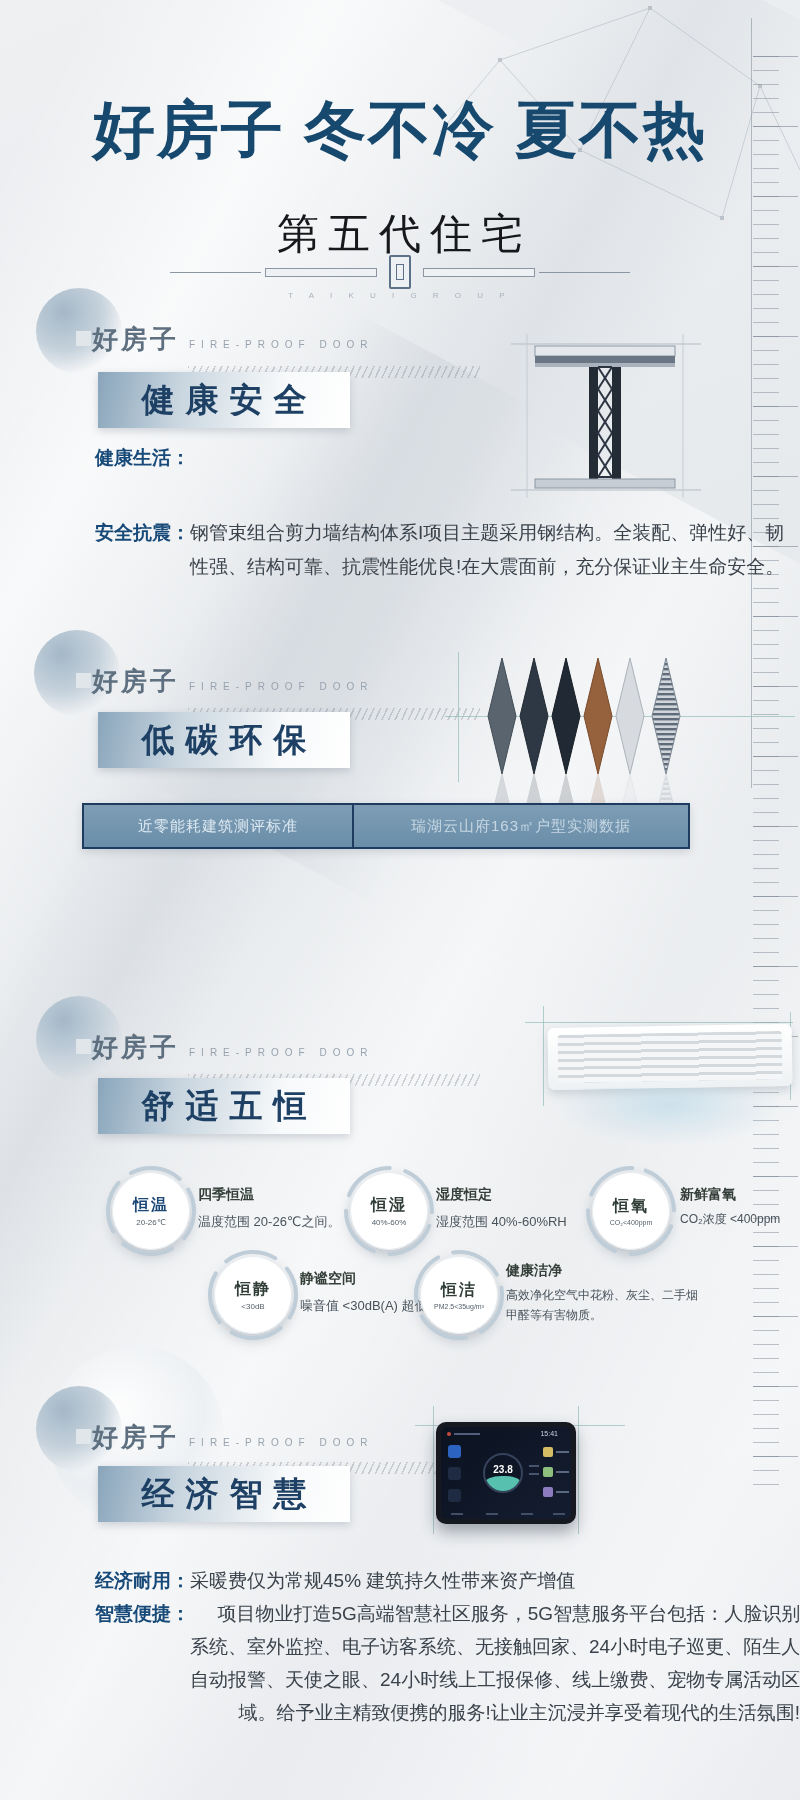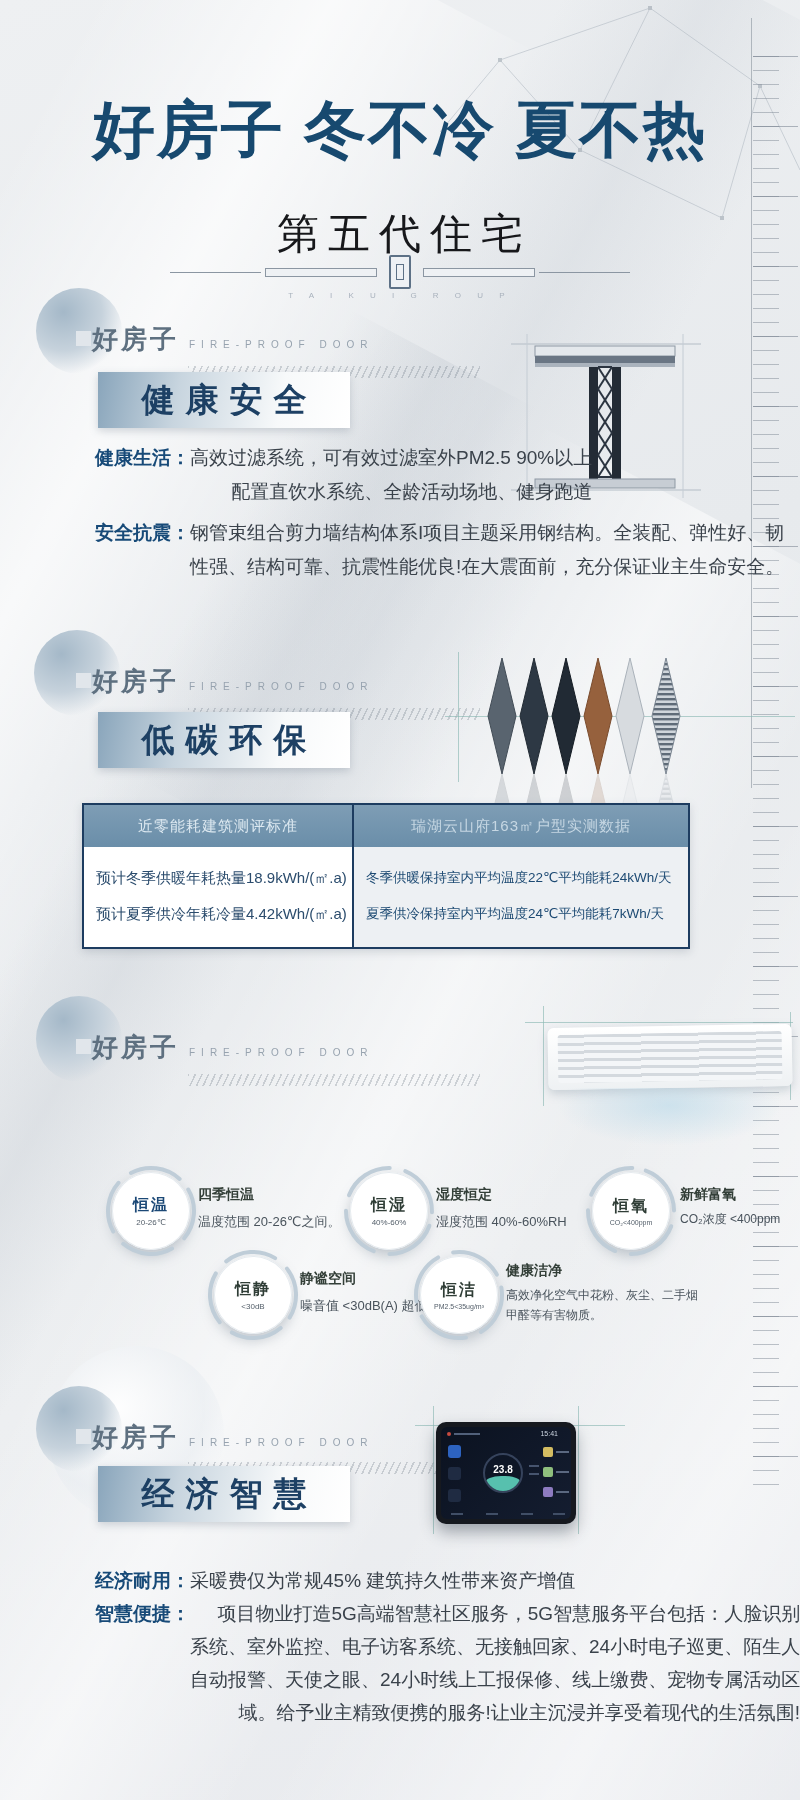--- a/index.html
+++ b/index.html
@@ -172,24 +172,20 @@
       <line x1="93" y1="125" x2="107" y2="147"></line>
         <line x1="107" y1="125" x2="93" y2="147"></line>
       <line x1="93" y1="37" x2="107" y2="37"></line>
         <line x1="93" y1="147" x2="107" y2="147"></line>
     </g>
     <rect x="30" y="149" width="140" height="9" fill="#c7cdd4" stroke="#8d98a3"></rect>
   </svg>
 
   <div class="item" style="top:441px;">
     <div class="lbl">健康生活：</div>
-    <div class="lines">
-      <div>高效过滤系统，可有效过滤室外PM2.5 90%以上</div>
-      <div>配置直饮水系统、全龄活动场地、健身跑道</div>
-    </div>
   </div>
   <div class="item" style="top:516px;">
     <div class="lbl">安全抗震：</div>
     <div class="lines">
       <div>钢管束组合剪力墙结构体系I项目主题采用钢结构。全装配、弹性好、韧</div>
       <div>性强、结构可靠、抗震性能优良!在大震面前，充分保证业主生命安全。</div>
     </div>
   </div>
 
   <div class="blob" style="left:34px;top:630px;"></div>
@@ -221,38 +217,31 @@
       <path d="M196 30 L210 88 L196 146 L182 88 Z" fill="url(#stripes)" stroke="#7b8692"></path>
     </g>
     <use href="#dgroup" transform="matrix(1,0,0,-1,0,292)" opacity="0.18"></use>
   </svg>
 
   <div class="ec-table">
     <div class="t-head">
       <div class="t-hcell">近零能耗建筑测评标准</div>
       <div class="t-hcell right">瑞湖云山府163㎡户型实测数据</div>
     </div>
-    <div class="t-body">
-      <div class="t-col left">
-        <div>预计冬季供暖年耗热量18.9kWh/(㎡.a)</div>
-        <div>预计夏季供冷年耗冷量4.42kWh/(㎡.a)</div>
-      </div>
-      <div class="t-col right">
-        <div>冬季供暖保持室内平均温度22℃平均能耗24kWh/天</div>
-        <div>夏季供冷保持室内平均温度24℃平均能耗7kWh/天</div>
-      </div>
-    </div>
   </div>
 
   <div class="blob" style="left:36px;top:996px;"></div>
   <div class="sec-label" style="top:1030px;">
     <span class="sec-zh">好房子</span>
     <span class="sec-en">FIRE-PROOF DOOR</span>
   </div>
   <div class="hatch" style="top:1074px;"></div>
+  <div class="title-box" style="top:1078px;">
+    <span>舒适五恒</span>
+  </div>
 
   <div class="guide" style="left:525px;top:1022px;width:268px;height:1px;"></div>
   <div class="guide" style="left:543px;top:1006px;width:1px;height:100px;"></div>
   <div class="guide" style="left:790px;top:1012px;width:1px;height:88px;"></div>
   <div class="ac">
       <div class="ac-inner"></div>
     </div>
   <div class="ac-glow"></div>
 
   <div class="badge-circle" style="left:112px;top:1172px;">

